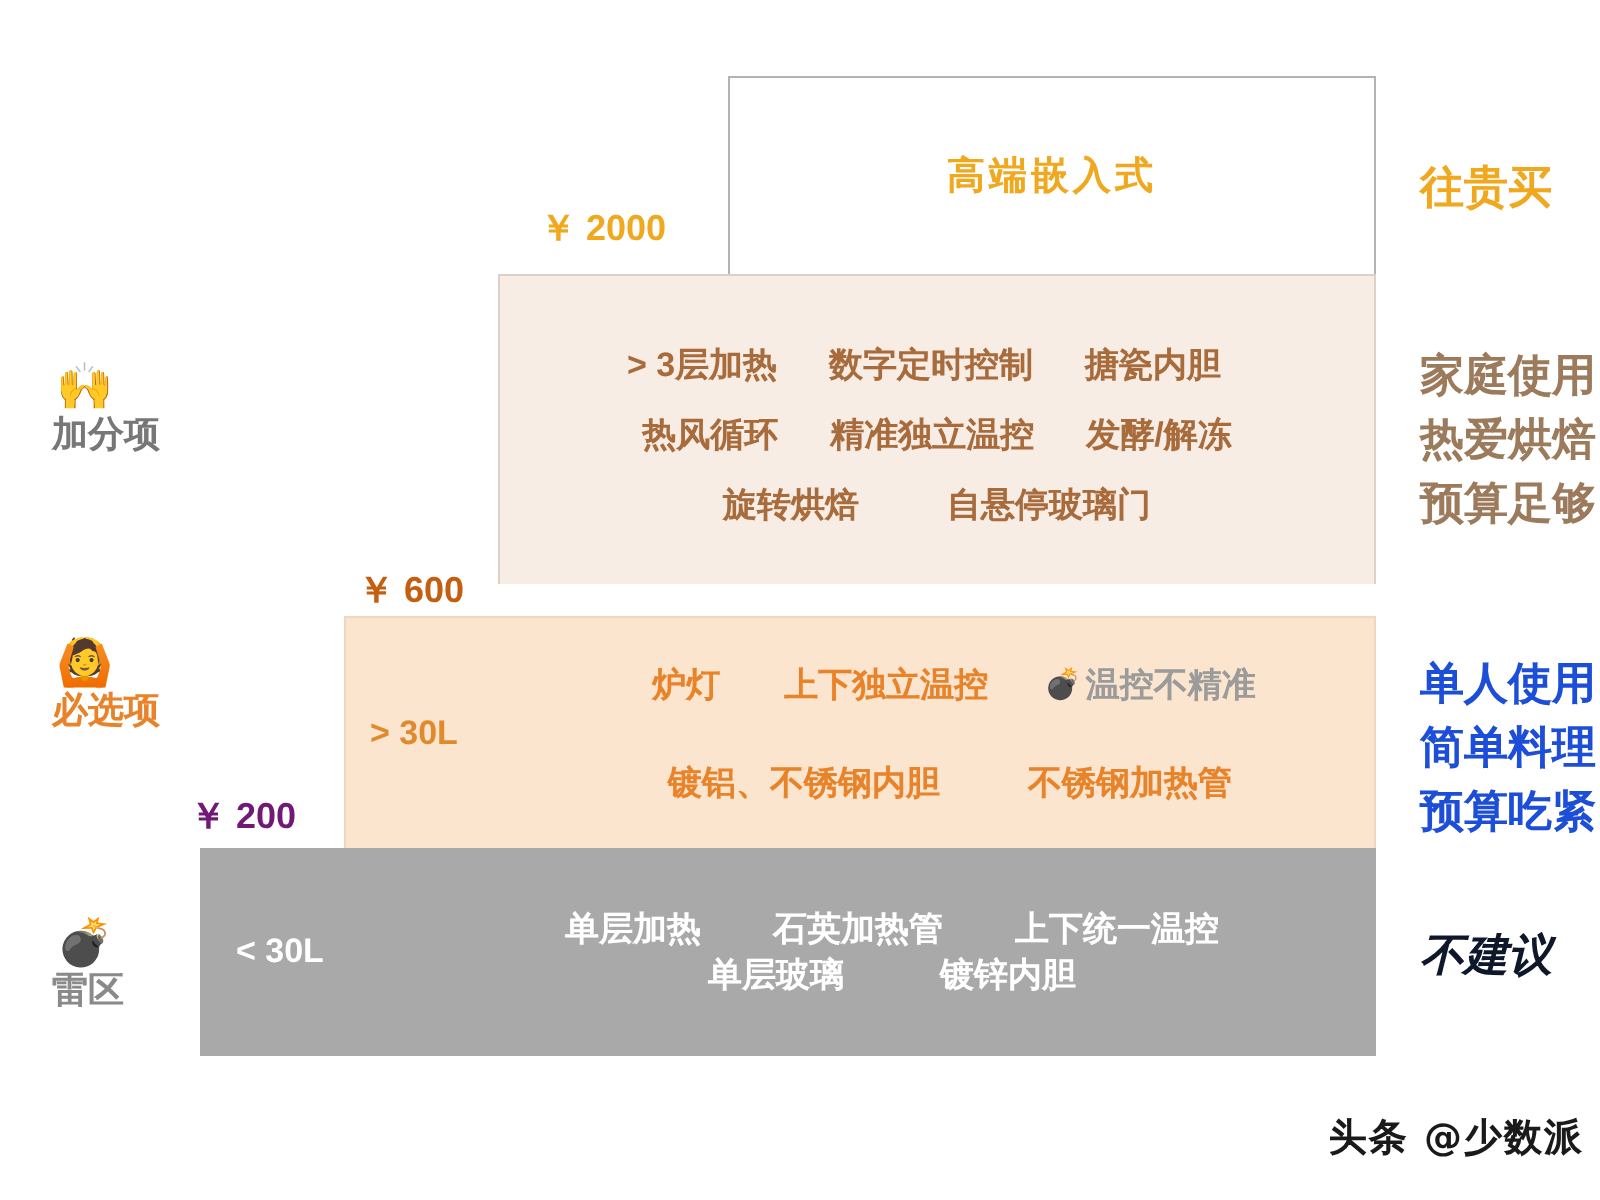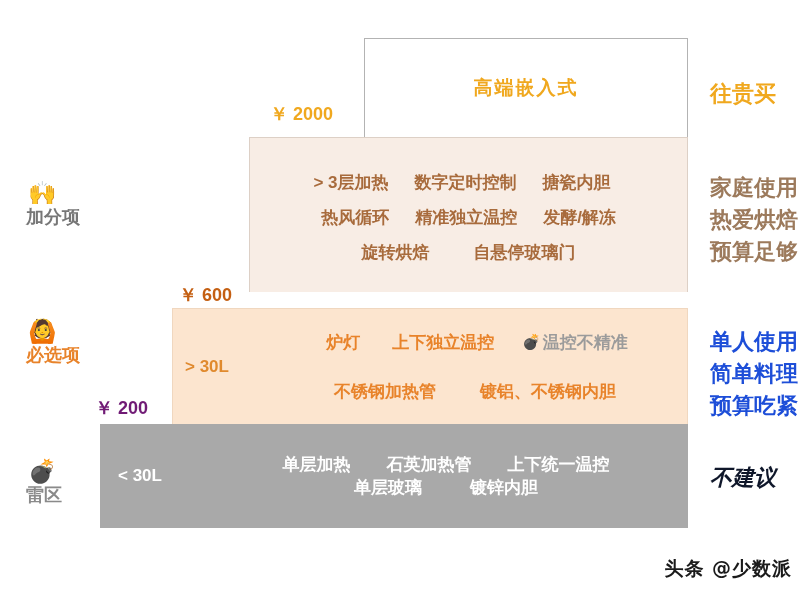--- a/index.html
+++ b/index.html
@@ -260,22 +260,22 @@
     <div class="t3-rows">
       <div class="t3-row r1">
         <span class="cell">炉灯</span>
         <span class="cell">上下独立温控</span>
         <span class="warn-cell">
           <span class="emoji">💣</span>
           <span>温控不精准</span>
         </span>
       </div>
       <div class="t3-row r2">
+        <span class="cell">镀铝、不锈钢内胆</span>
         <span class="cell">不锈钢加热管</span>
-        <span class="cell">镀铝、不锈钢内胆</span>
       </div>
     </div>
   </div>
 
   <div class="tier tier-4">
     <span class="t4-capacity">&lt; 30L</span>
     <div class="t4-rows">
       <div class="t4-row r1">
         <span class="cell">单层加热</span>
         <span class="cell">石英加热管</span>

